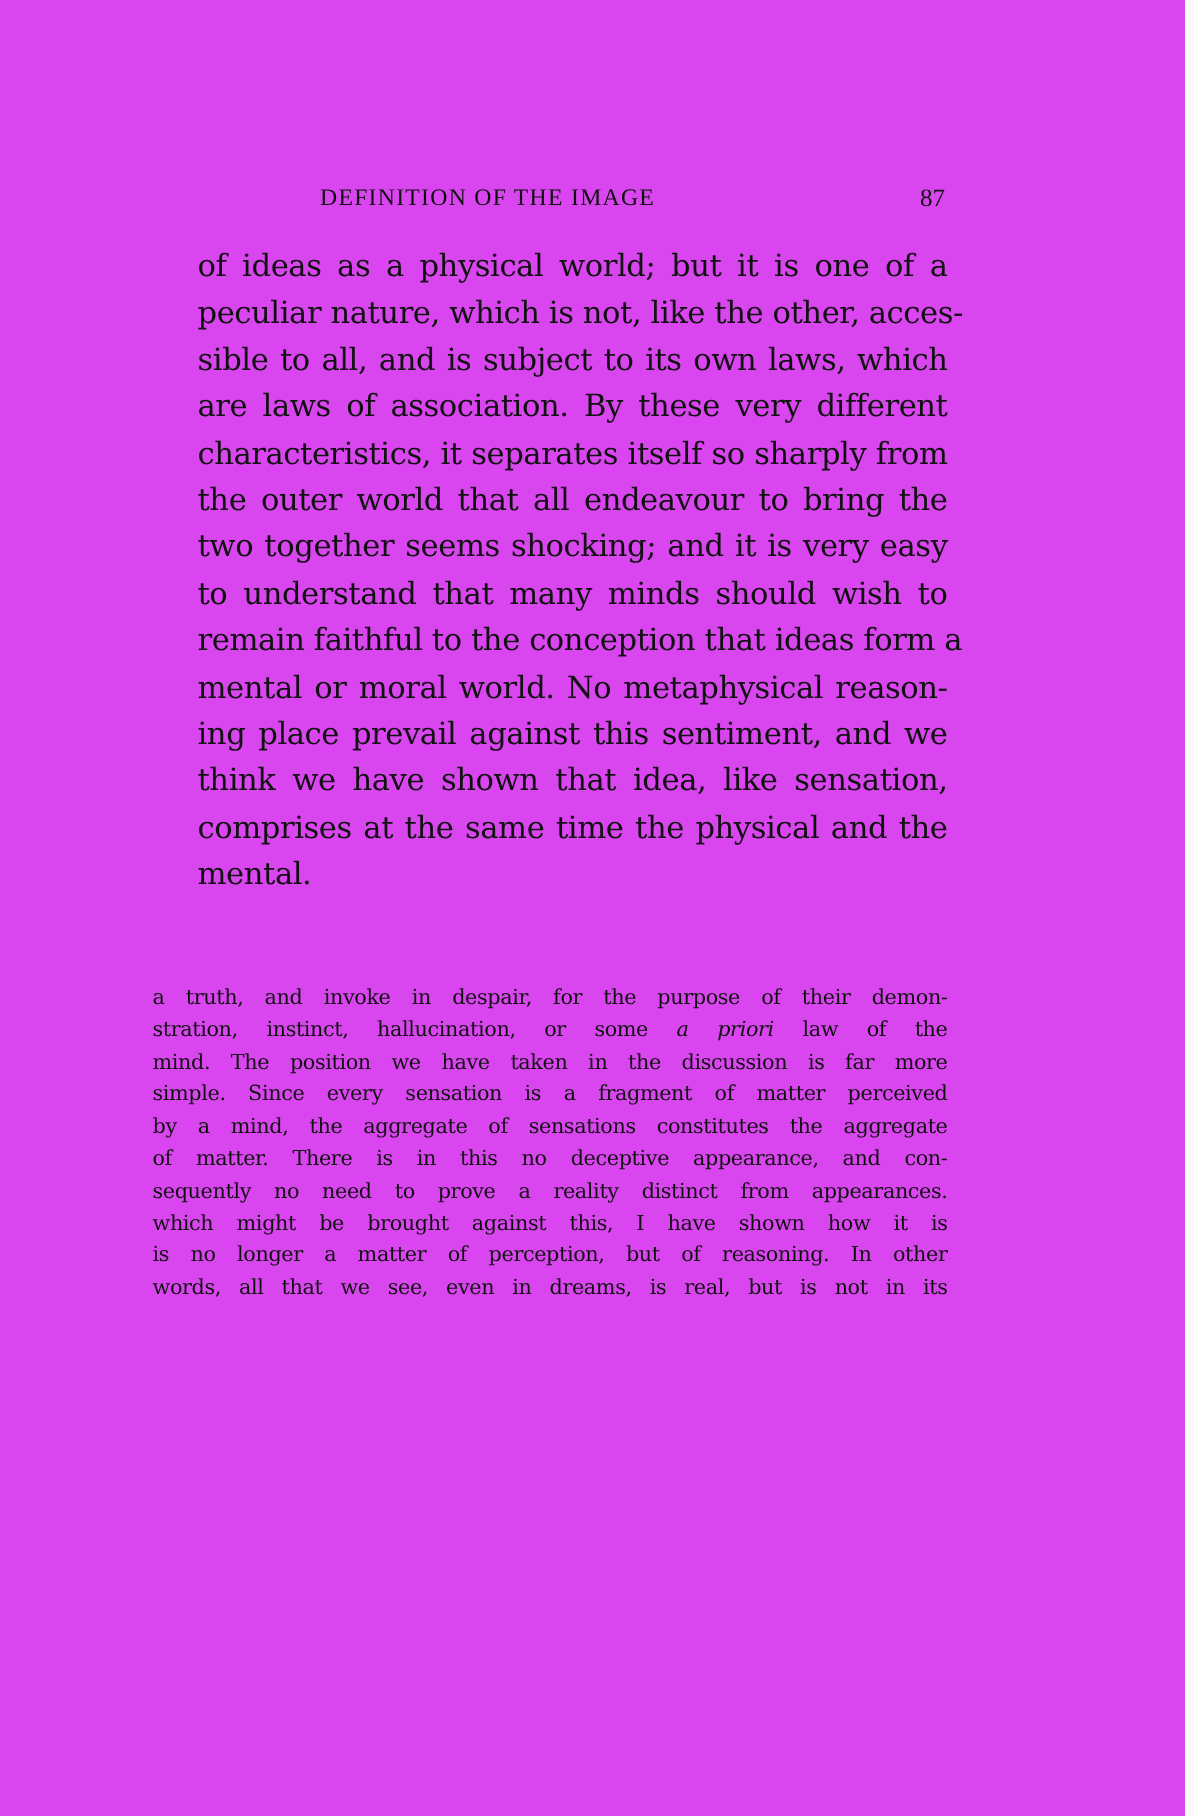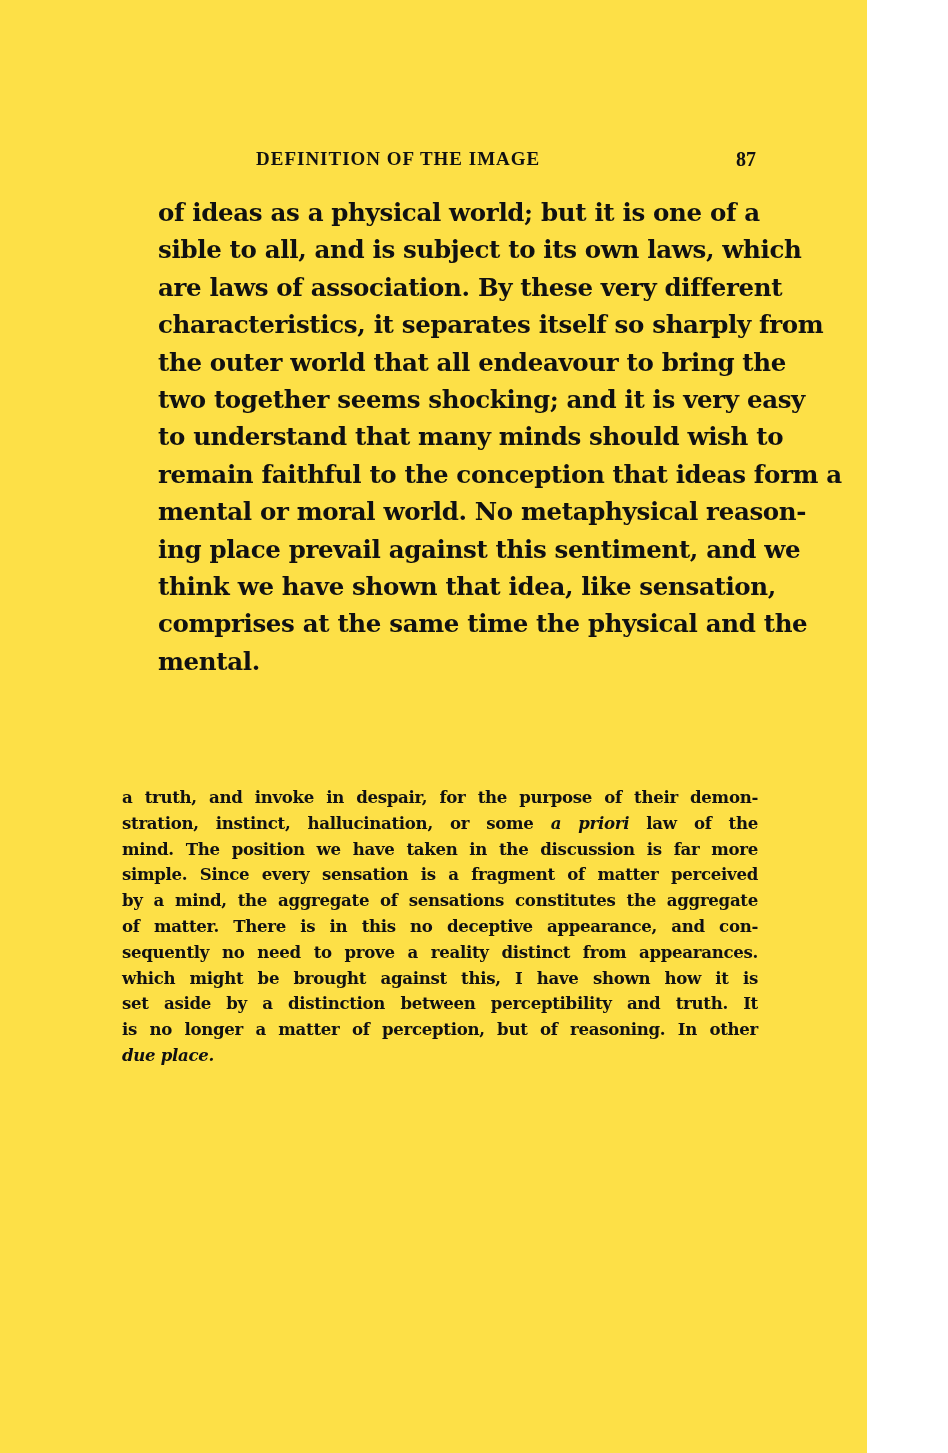--- a/index.html
+++ b/index.html
@@ -1,17 +1,17 @@
 <!DOCTYPE html>
 <html><head>
 <meta charset="utf-8">
 <style>
   html, body { margin: 0; padding: 0; background: #ffffff; }
   body { width: 948px; height: 1453px; position: relative; overflow: hidden; }
-  .page { position: absolute; left: 0; top: 0; width: 867px; height: 1453px; background: #fde047; color: #111; font-family: "DejaVu Serif", "Liberation Serif", serif; font-weight: bold; }
+  .page { position: absolute; left: 0; top: 0; width: 948px; height: 1453px; background: #d946ef; color: #111; font-family: "DejaVu Serif", "Liberation Serif", serif; }
   .running-head { position: absolute; top: 148px; left: 122px; width: 634px; height: 30px; }
   .running-title { position: absolute; left: 134px; top: 0; font-size: 19px; letter-spacing: 1px; font-family: "Liberation Serif", serif; }
   .page-number { position: absolute; right: 0; top: 0; font-size: 20px; font-family: "Liberation Serif", serif; }
   .body-text { position: absolute; top: 194px; left: 122px; width: 636px; }
   .line { display: block; height: 37.4px; line-height: 37.4px; font-size: 24.5px; font-family: "DejaVu Serif", serif; letter-spacing: -0.35px; white-space: nowrap; text-align: justify; text-align-last: justify; margin-left: 36px; }
   .line.last { text-align-last: left; }
   .footnote { position: absolute; top: 785px; left: 122px; width: 636px; }
   .fline { display: block; height: 25.8px; line-height: 25.8px; font-size: 16.6px; font-family: "DejaVu Serif", serif; letter-spacing: -0.3px; white-space: nowrap; text-align: justify; text-align-last: justify; }
   .fline.last { text-align-last: left; }
   .it { font-style: italic; }
@@ -20,20 +20,21 @@
 <body>
 
 <div class="page">
   <div class="running-head">
     <span class="running-title">DEFINITION OF THE IMAGE</span>
     <span class="page-number">87</span>
   </div>
 
   <div class="body-text">
     <span class="line">of ideas as a physical world; but it is one of a</span>
+    <span class="line">peculiar nature, which is not, like the other, acces-</span>
     <span class="line">sible to all, and is subject to its own laws, which</span>
     <span class="line">are laws of association.  By these very different</span>
     <span class="line">characteristics, it separates itself so sharply from</span>
     <span class="line">the outer world that all endeavour to bring the</span>
     <span class="line">two together seems shocking; and it is very easy</span>
     <span class="line">to understand that many minds should wish to</span>
     <span class="line">remain faithful to the conception that ideas form a</span>
     <span class="line">mental or moral world.  No metaphysical reason-</span>
     <span class="line">ing place prevail against this sentiment, and we</span>
     <span class="line">think we have shown that idea, like sensation,</span>
@@ -43,17 +44,16 @@
 
   <div class="footnote">
     <span class="fline">a truth, and invoke in despair, for the purpose of their demon-</span>
     <span class="fline"><span>stration, instinct, hallucination, or some </span><span class="it">a priori</span><span> law of the</span></span>
     <span class="fline">mind.  The position we have taken in the discussion is far more</span>
     <span class="fline">simple.  Since every sensation is a fragment of matter perceived</span>
     <span class="fline">by a mind, the aggregate of sensations constitutes the aggregate</span>
     <span class="fline">of matter.  There is in this no deceptive appearance, and con-</span>
     <span class="fline">sequently no need to prove a reality distinct from appearances.</span>
     <span class="fline">which might be brought against this, I have shown how it is</span>
-    <span class="fline">set aside by a distinction between perceptibility and truth.  It</span>
     <span class="fline">is no longer a matter of perception, but of reasoning.  In other</span>
-    <span class="fline last it">due place.</span>
+    <span class="fline">words, all that we see, even in dreams, is real, but is not in its</span>
   </div>
 </div>
 
 </body></html>

